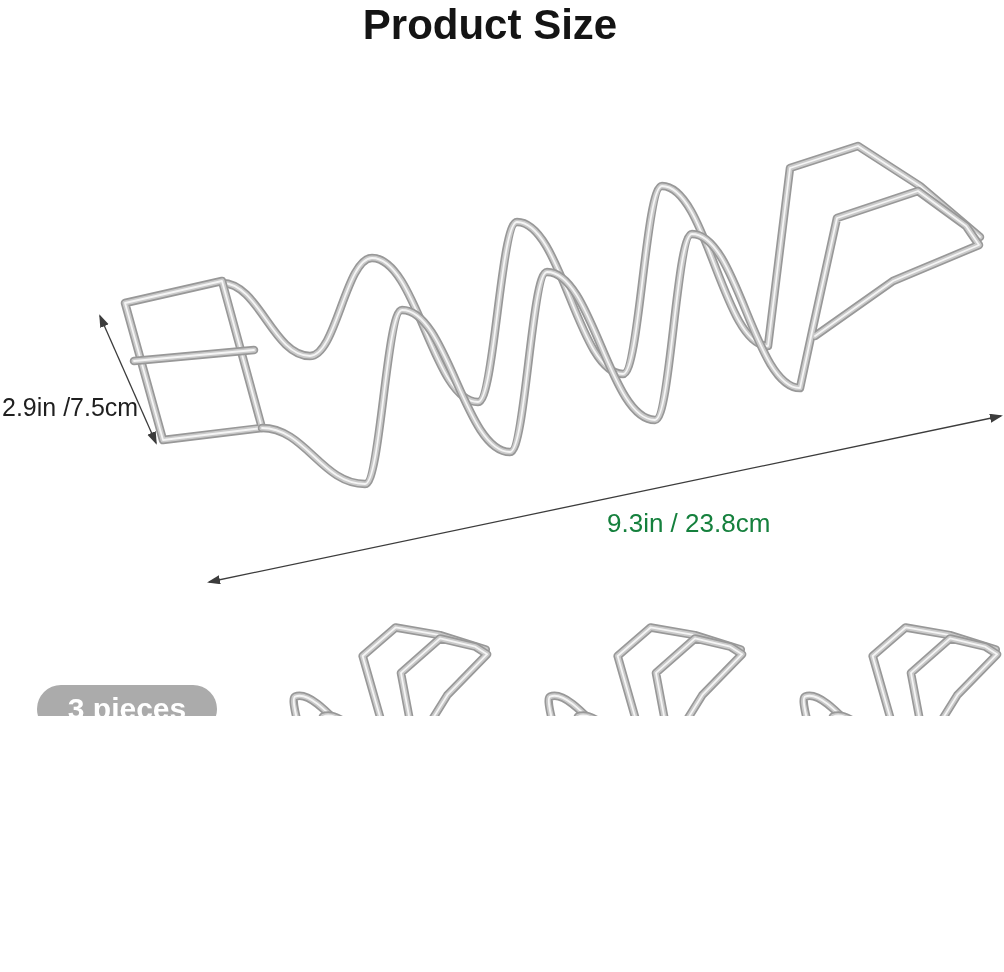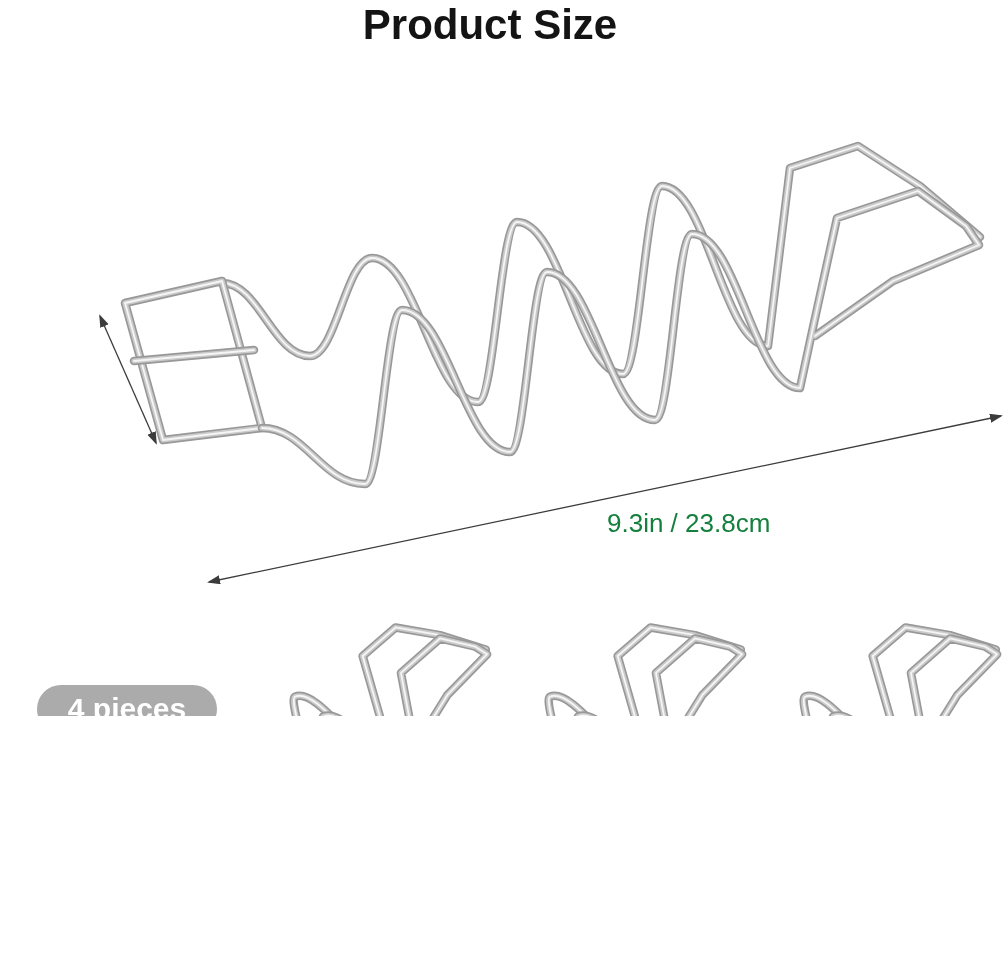--- a/index.html
+++ b/index.html
@@ -91,18 +91,19 @@
         </g>
       </g>
     <g id="dims">
         <line x1="100" y1="316" x2="156" y2="443" stroke="#3c3c3c" stroke-width="1.3" marker-start="url(#arr)" marker-end="url(#arr)"></line>
         <line x1="209" y1="582" x2="1001" y2="416" stroke="#3c3c3c" stroke-width="1.3" marker-start="url(#arr)" marker-end="url(#arr)"></line>
       </g>
   </svg>
 
   <div class="page-title" style="color: rgb(20, 20, 20);">Product Size</div>
 
+  <div class="dim-label height" style="color: rgb(31, 31, 31);">2.9in /7.5cm</div>
 
   <div class="dim-label length" style="color: #15803d;">9.3in / 23.8cm</div>
 
-  <div class="pieces-badge" style="background: rgb(171, 171, 171); color: rgb(255, 255, 255);">4 pieces</div>
+  <div class="pieces-badge" style="background: rgb(171, 171, 171); color: rgb(255, 255, 255);">3 pieces</div>
 
 </div>
 
 </body></html>

